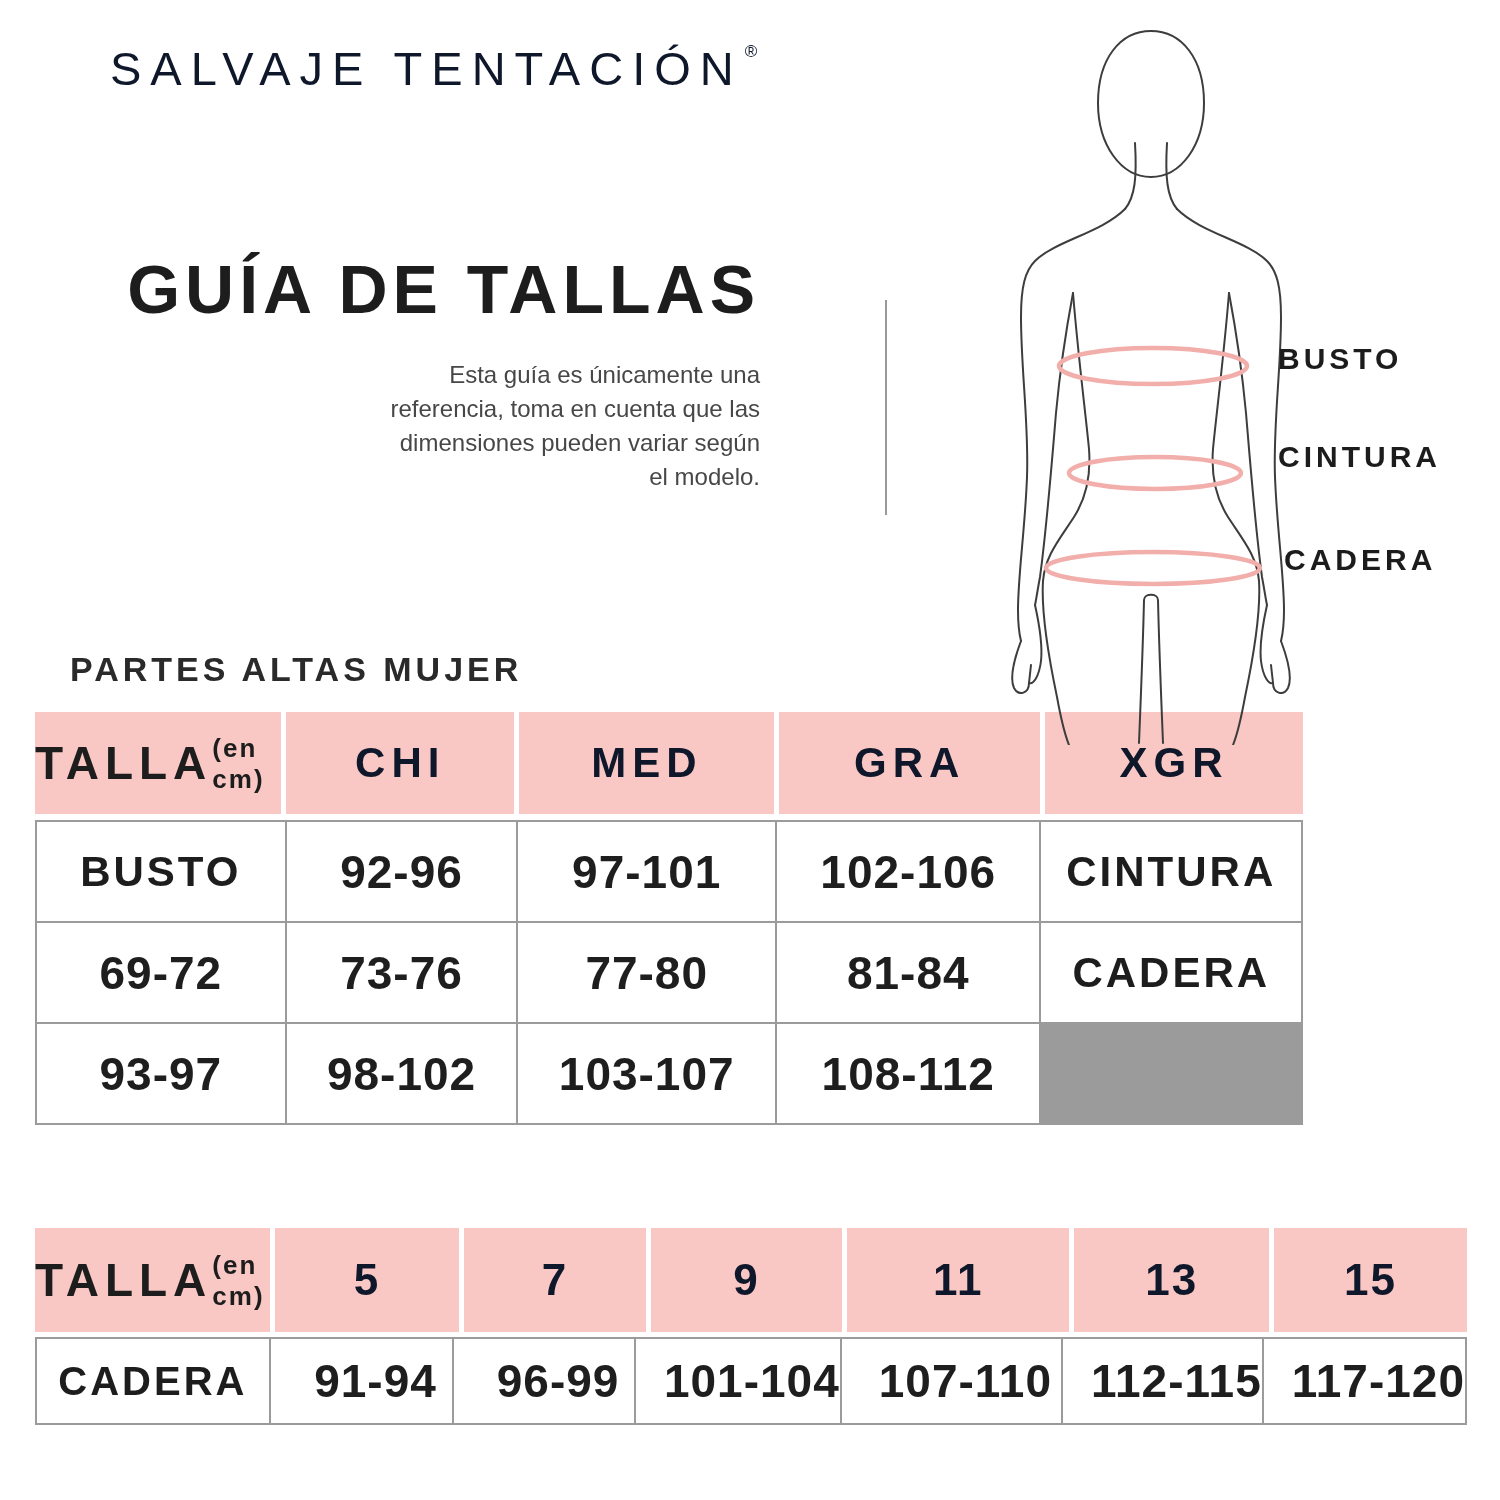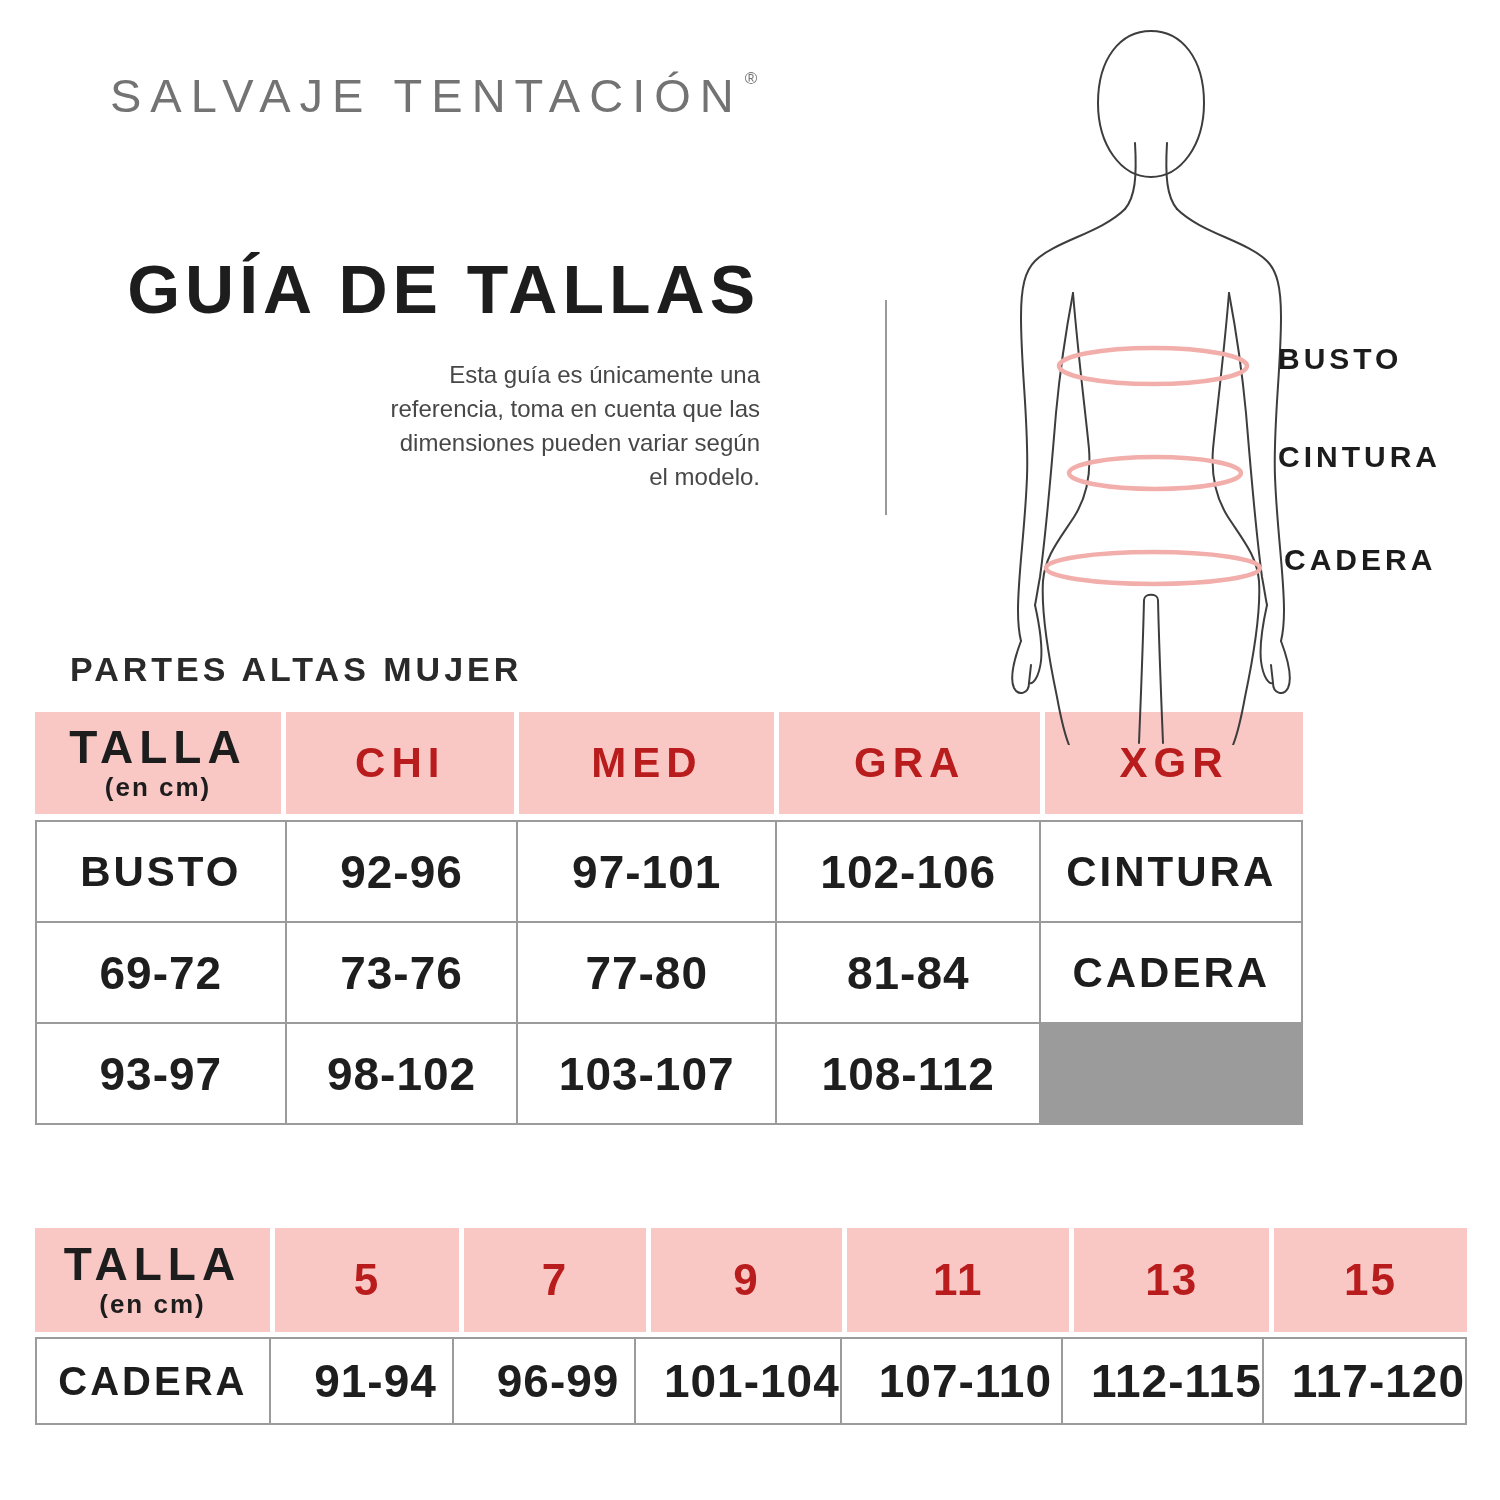--- a/index.html
+++ b/index.html
@@ -4,22 +4,22 @@
 <style>
   * { margin:0; padding:0; box-sizing:border-box; }
   html,body { background:#ffffff; }
   body { font-family:"Liberation Sans", sans-serif; color:#1d1d1d; }
   .page {
     position:relative; width:1500px; height:1500px; background:#ffffff; overflow:hidden;
   }
 
   
   .brand {
-    position:absolute; left:110px; top:68px;
-    font-size:47px; letter-spacing:9px; font-weight:500; color:#737373; white-space:nowrap;
+    position:absolute; left:110px; top:41px;
+    font-size:47px; letter-spacing:9px; font-weight:500; color:#0f172a; white-space:nowrap;
   }
   .brand sup { font-size:17px; vertical-align:28px; letter-spacing:0; margin-left:2px; }
 
   
   .intro { position:absolute; left:55px; top:250px; width:705px; text-align:right; }
   .intro h1 { font-size:68px; font-weight:700; letter-spacing:5px; color:#1d1d1d; white-space:nowrap; }
   .intro p  { margin-top:30px; font-size:24px; line-height:1.42; color:#474747; font-weight:400; }
 
   
   .vdivider { position:absolute; left:885px; top:300px; width:2px; height:215px; background:#9a9a9a; }
@@ -42,23 +42,23 @@
 
   
   .size-table { position:absolute; }
   .tbl-tops    { left:35px; top:712px;  width:1268px; }
   .tbl-bottoms { left:35px; top:1228px; width:1432px; }
 
   .hdr-grid { display:grid; column-gap:5px; }
   .tbl-tops    .hdr-grid { grid-template-columns:250fr 232fr 259fr 265fr 262fr; height:102px; }
   .tbl-bottoms .hdr-grid { grid-template-columns:240fr 188fr 186fr 195fr 227fr 199fr 197fr; height:104px; }
   .hdr-cell {
-    background:#f9c8c5; display:flex; flex-direction:column; align-items:center; justify-content:center;
+    background:#f9c8c5; display:flex; align-items:center; justify-content:center;
   }
-  .hdr-size { font-size:42px; font-weight:600; letter-spacing:6px; color:#b91c1c; }
+  .hdr-size { font-size:42px; font-weight:600; letter-spacing:6px; color:#0f172a; }
   .tbl-bottoms .hdr-size { letter-spacing:2px; font-size:44px; }
   .hdr-talla { font-size:46px; font-weight:700; letter-spacing:6px; line-height:1.0; }
   .hdr-unit  { font-size:26px; font-weight:700; letter-spacing:2px; margin-top:2px; }
 
   .data-grid {
     display:grid; gap:2px; background:#9b9b9b; border:2px solid #9b9b9b; margin-top:6px;
   }
   .tbl-tops    .data-grid { grid-template-columns:250fr 232fr 259fr 265fr 262fr; grid-auto-rows:99px; }
   .tbl-bottoms .data-grid { grid-template-columns:240fr 188fr 186fr 195fr 227fr 199fr 197fr; grid-auto-rows:84px; margin-top:5px; }
   .data-cell {

